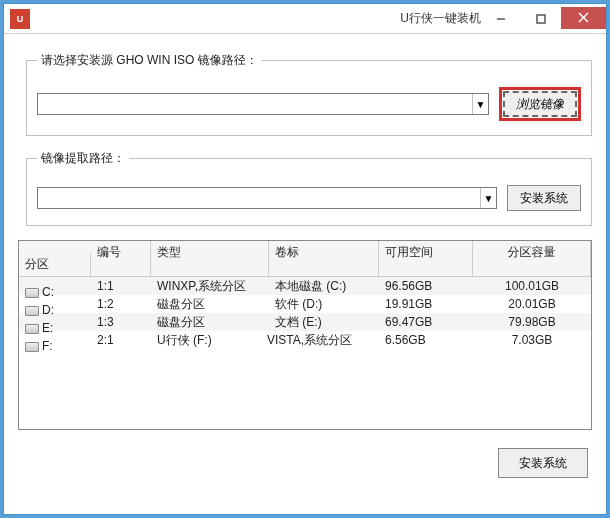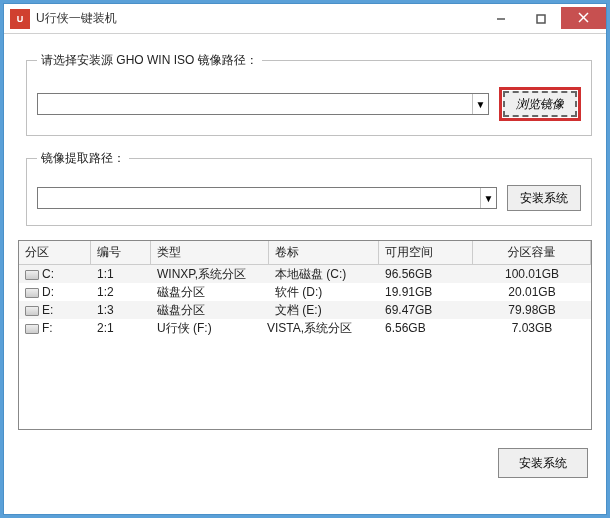--- a/index.html
+++ b/index.html
@@ -10,21 +10,21 @@
   }
   .titlebar {
     height: 30px; background: #fff; display: flex; align-items: center;
     border-bottom: 1px solid #d0d0d0;
   }
   .app-icon {
     width: 20px; height: 20px; margin: 0 6px; background: #d04030;
     display: flex; align-items: center; justify-content: center;
     color: #fff; font-size: 9px; font-weight: bold;
   }
-  .title-text { flex: 1; text-align: left; font-size: 12px; color: #333; }
+  .title-text { flex: 1; text-align: right; font-size: 12px; color: #333; }
   .win-buttons { display: flex; }
   .win-btn {
     width: 40px; height: 22px; display: flex; align-items: center;
     justify-content: center; font-size: 14px; color: #555; cursor: default;
   }
   .win-btn.close { background: #c75050; color: #fff; width: 45px; height: 22px; margin-top:-1px;}
   .win-btn.close svg { stroke:#fff; }
   .client { padding: 10px 14px 14px 14px; }
   fieldset {
     border: 1px solid #c0c0c0; margin: 8px 0 14px 8px; padding: 18px 10px 14px 10px;
@@ -64,21 +64,21 @@
   }
   .tbody .tr { display:flex; height:18px; align-items:center; }
   .tbody .tr:nth-child(odd){ background:#f4f4f4; }
   .tbody .tr:nth-child(even){ background:#fff; }
   .td { padding: 1px 6px; font-size:12px; color:#222; overflow:hidden; white-space:nowrap;}
   .drive-icon {
     display:inline-block; width:14px; height:10px; border:1px solid #888;
     background:linear-gradient(#eee,#ccc); border-radius:1px; margin-right:3px;
     vertical-align:middle;
   }
-  .col0{width:72px;} .col1{width:60px;} .col2{width:118px;}
+  .col0{width:72px;margin-top:12px;} .col1{width:60px;} .col2{width:118px;}
   .col3{width:110px;} .col4{width:94px;} .col5{flex:1;text-align:center;}
   .bottom-btn-row { display:flex; justify-content:flex-end; margin-top:18px; padding-right:4px;}
 </style>
 </head>
 <body>
 
 <div class="window">
 
   <div class="titlebar">
     <div class="app-icon">U</div>

